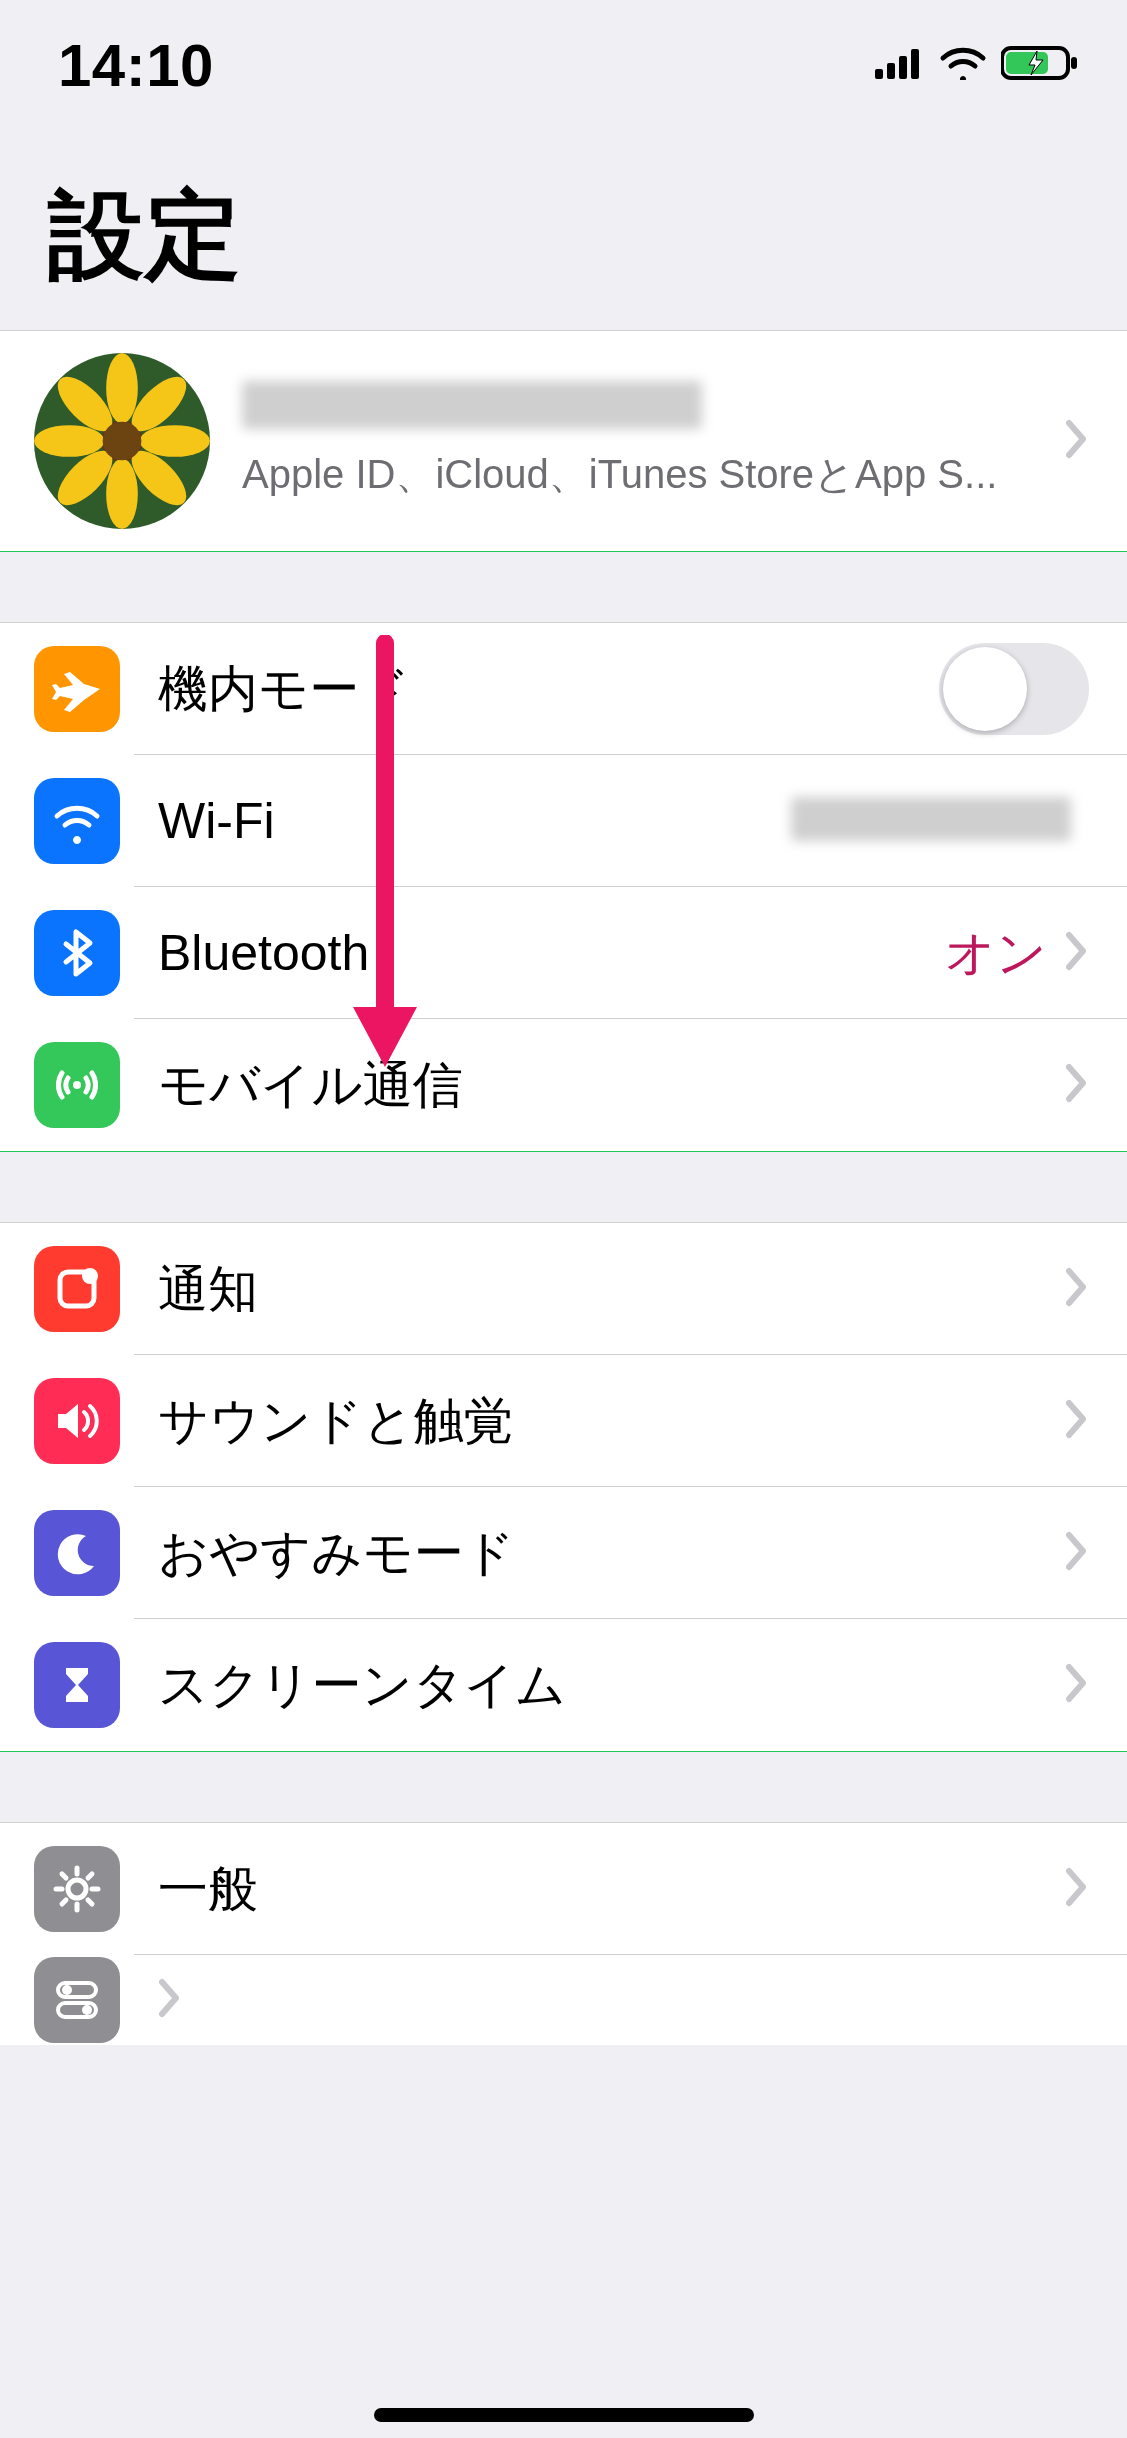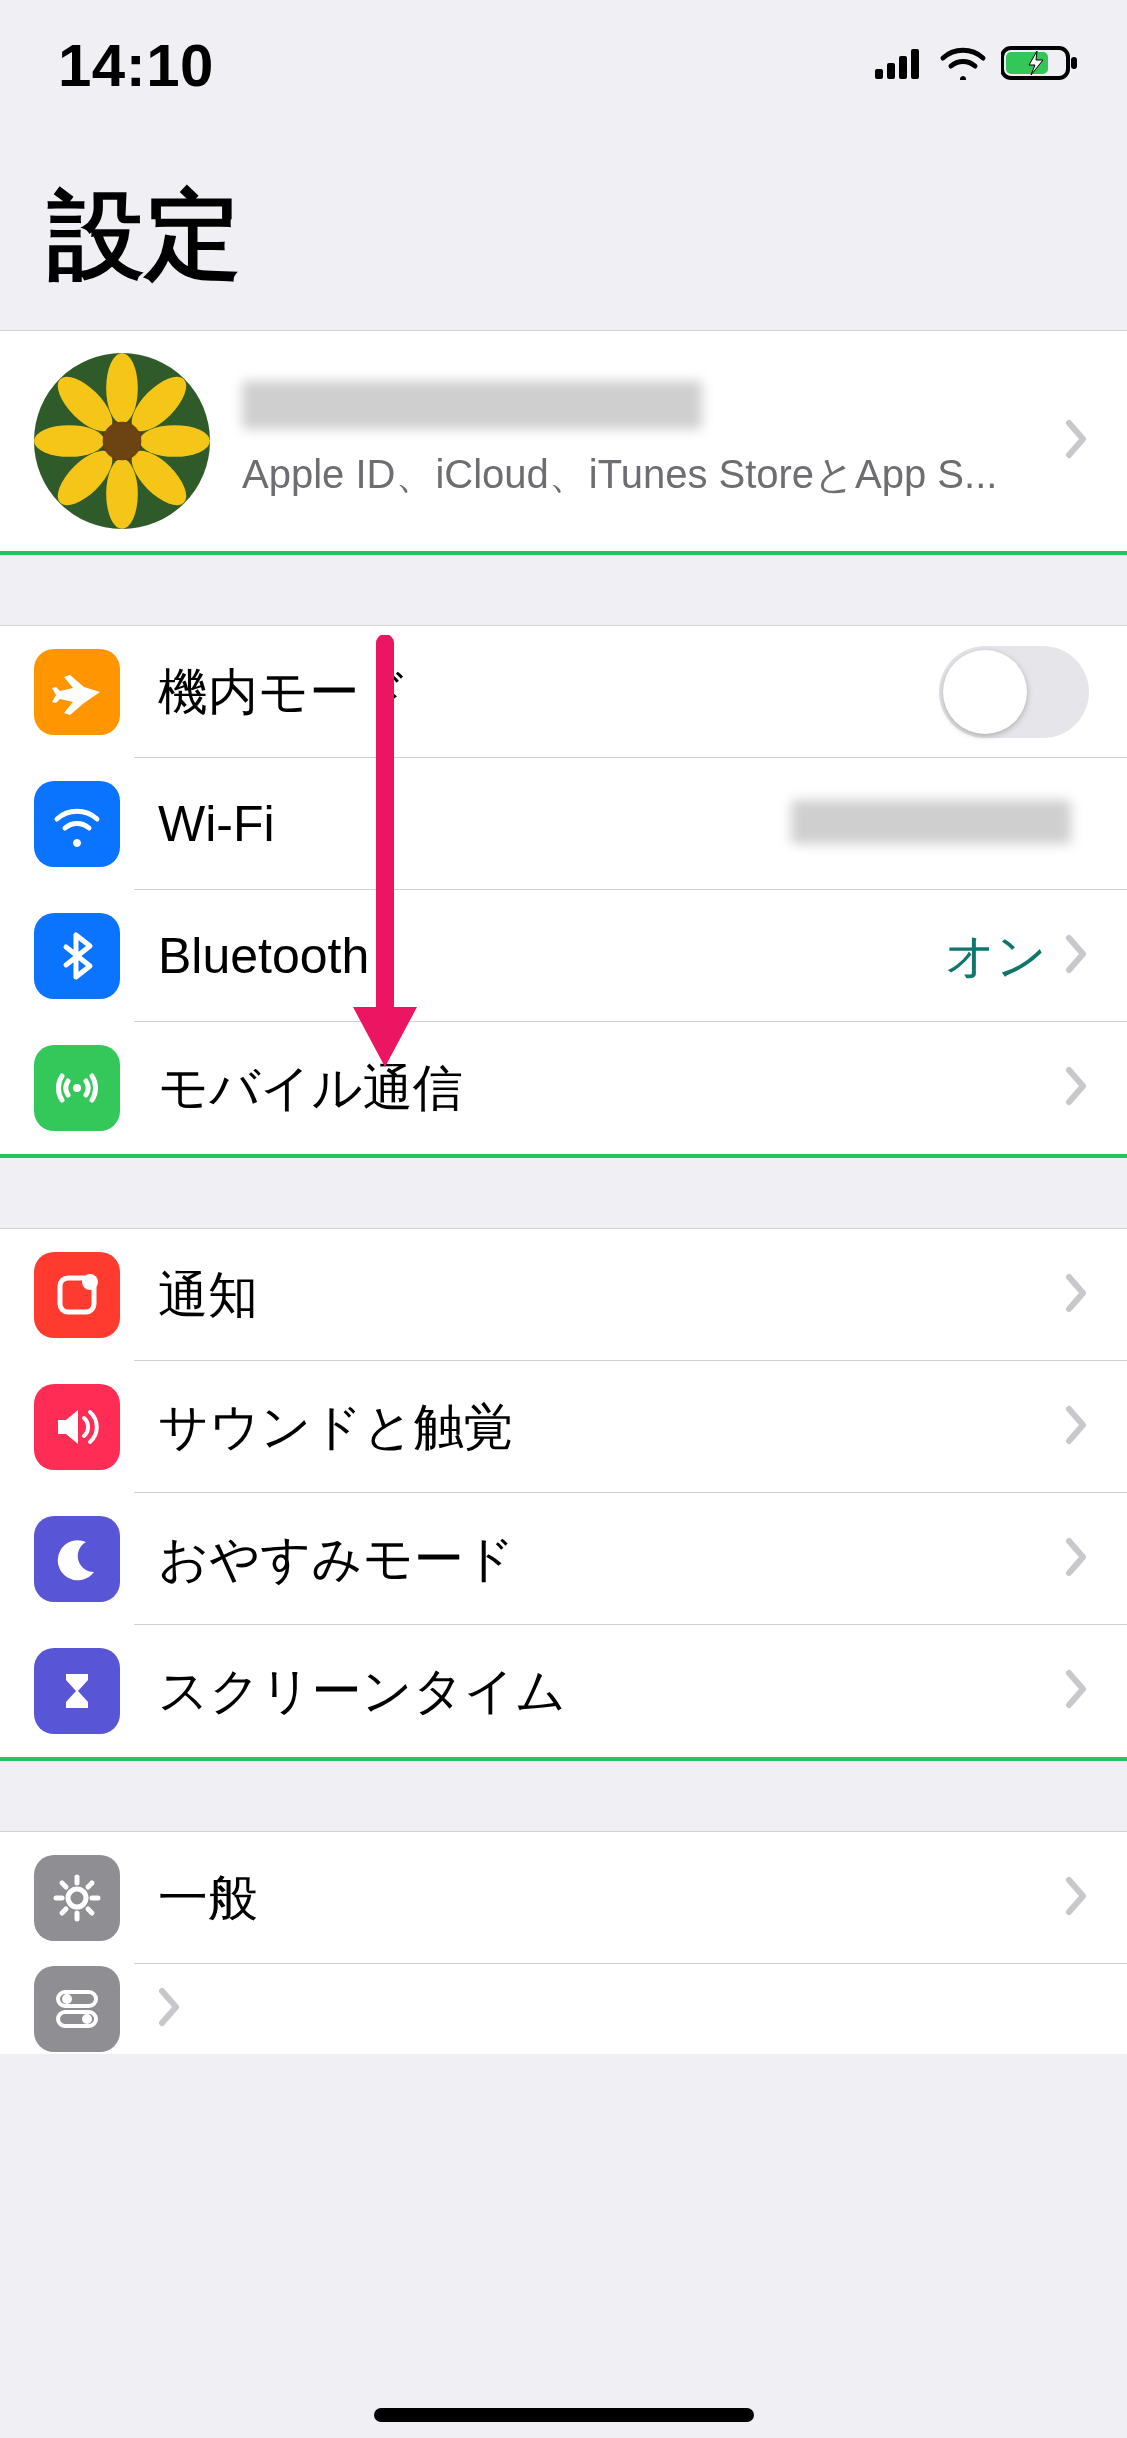--- a/index.html
+++ b/index.html
@@ -36,21 +36,21 @@
     font-size: 96px;
     font-weight: 700;
     padding: 42px 52px 28px 48px;
     letter-spacing: 1px;
   }
 
   
   .group {
     background: #fff;
     border-top: 1px solid #d1d1d4;
-    border-bottom: 4px solid #22c55e;
+    border-bottom: 1px solid #22c55e;
   }
 
   
   .row {
     display: flex;
     align-items: center;
     min-height: 132px;
     padding: 0 38px 0 34px;
     position: relative;
   }
@@ -72,21 +72,21 @@
   .row .label {
     font-size: 50px;
     flex: 1;
     color: #000;
     white-space: nowrap;
     overflow: hidden;
     text-overflow: ellipsis;
   }
   .row .value {
     font-size: 50px;
-    color: #0f766e;
+    color: #be185d;
     margin-right: 18px;
   }
   .row .chev {
     flex-shrink: 0;
   }
 
   
   .profile-row {
     min-height: 180px;
     padding: 22px 38px 22px 34px;

